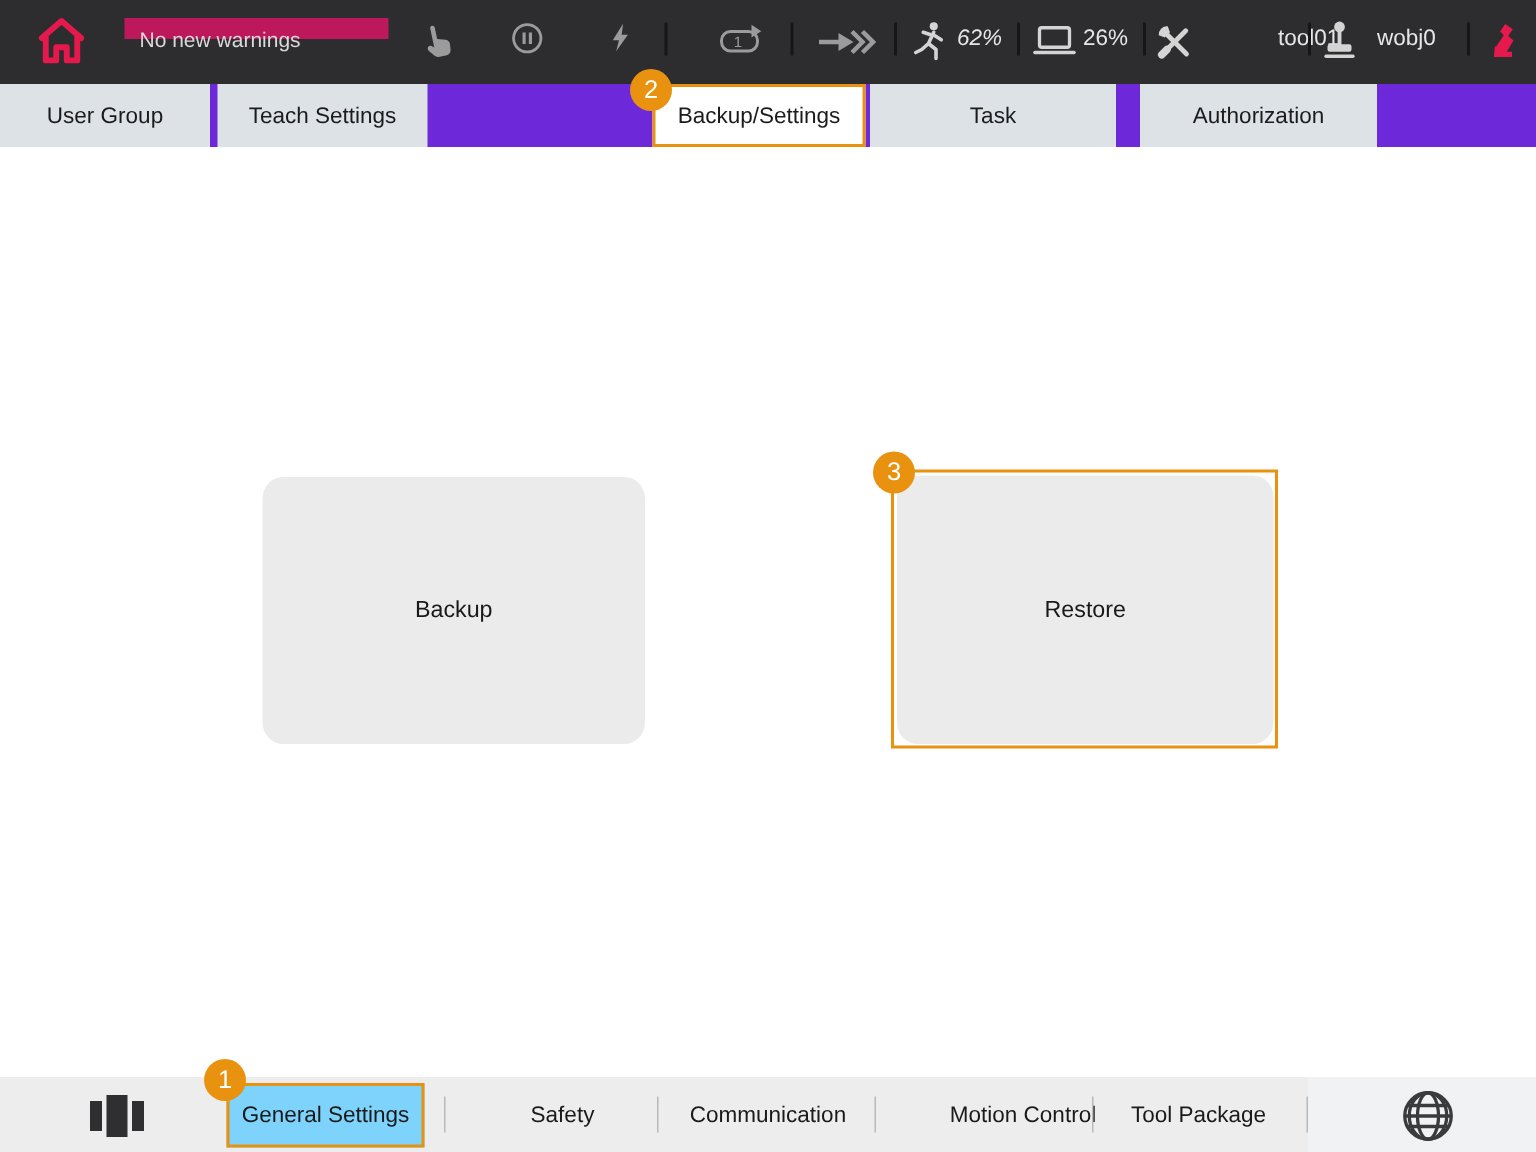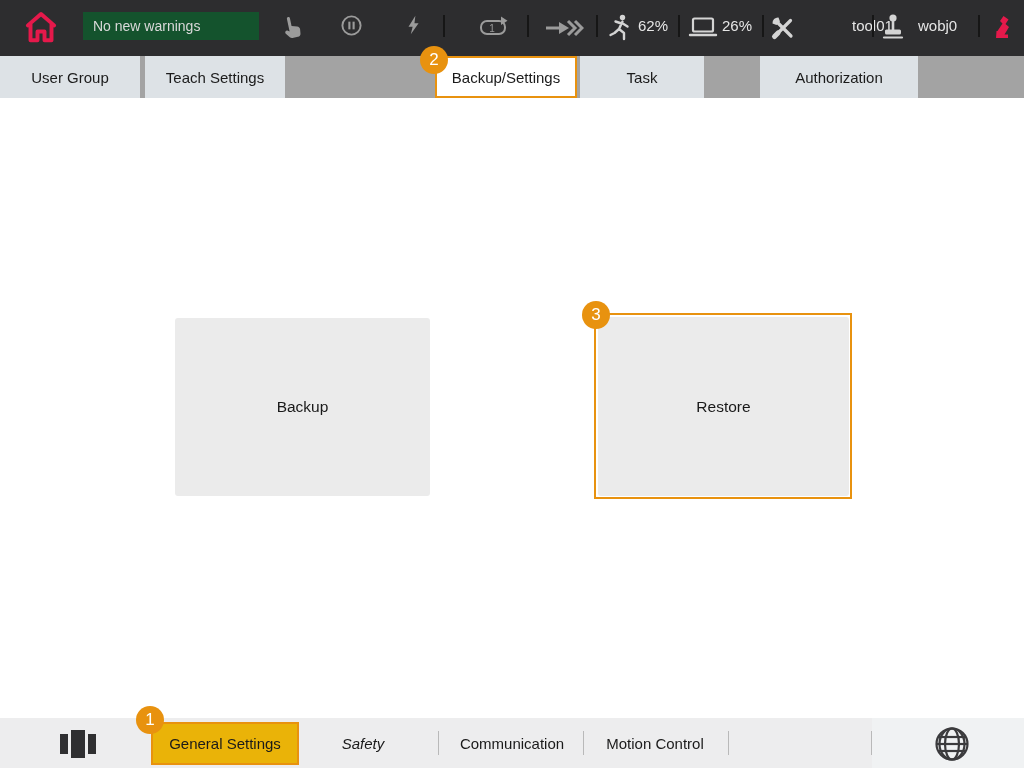--- a/index.html
+++ b/index.html
@@ -1,46 +1,46 @@
 <!DOCTYPE html>
 <html><head>
 <meta charset="utf-8">
 <style>
   html,body{margin:0;padding:0;background:#ffffff;font-family:"Liberation Sans",sans-serif;}
   #screen{position:relative;width:1024px;height:768px;background:#ffffff;overflow:hidden;}
 
   
   .topbar{position:absolute;left:0;top:0;width:1024px;height:56px;background:#2d2d2f;}
-  .warnbox{position:absolute;left:83px;top:12px;width:176px;height:28px;background:#14532d;
+  .warnbox{position:absolute;left:83px;top:12px;width:176px;height:14px;background:#be185d;
            color:#d9d9d9;font-size:14px;line-height:28px;padding-left:10px;box-sizing:border-box;}
   .ticon{position:absolute;}
   .tdiv{position:absolute;width:2px;height:22px;background:#161616;top:15px;}
   .tpct{position:absolute;top:16px;color:#e6e6e6;font-size:15px;line-height:20px;}
 
   
-  .tabrow{position:absolute;left:0;top:56px;width:1024px;height:42px;background:#a3a3a3;}
+  .tabrow{position:absolute;left:0;top:56px;width:1024px;height:42px;background:#6d28d9;}
   .tab{position:absolute;top:0;height:42px;background:#dde2e6;display:flex;align-items:center;
        justify-content:center;font-size:15px;color:#1b1b1b;cursor:pointer;}
   .tab.active{background:#ffffff;border:2px solid #e8920f;box-sizing:border-box;z-index:2;}
 
   
-  .big-btn{position:absolute;background:#ebebeb;border-radius:3px;display:flex;align-items:center;
+  .big-btn{position:absolute;background:#ebebeb;border-radius:14px;display:flex;align-items:center;
            justify-content:center;font-size:15.5px;color:#191919;cursor:pointer;}
   .ann-box{position:absolute;border:2px solid #e8920f;box-sizing:border-box;pointer-events:none;z-index:3;}
 
   
   .badge{position:absolute;width:28px;height:28px;border-radius:50%;background:#e8920f;color:#ffffff;
          font-size:17px;display:flex;align-items:center;justify-content:center;z-index:5;}
 
   
   .footer{position:absolute;left:0;top:718px;width:1024px;height:50px;background:#ededee;}
   .fitem{position:absolute;top:0;height:50px;display:flex;align-items:center;justify-content:center;
          font-size:15px;color:#1a1a1a;cursor:pointer;}
   .fdiv{position:absolute;width:1px;height:24px;background:#b9b9b9;top:13px;}
-  .gs-box{position:absolute;left:151px;top:4px;width:148px;height:43px;background:#eab308;
+  .gs-box{position:absolute;left:151px;top:4px;width:132px;height:43px;background:#7dd3fc;
           border:2px solid #e8920f;box-sizing:border-box;display:flex;align-items:center;
           justify-content:center;font-size:15px;color:#1a1a1a;cursor:pointer;z-index:2;}
   .globe-sec{position:absolute;left:872px;top:0;width:152px;height:50px;background:#f0f2f3;}
 </style>
 </head>
 <body>
 
 <div id="screen">
 
   <div class="topbar">
@@ -95,21 +95,21 @@
     </span>
 
     <span class="tdiv" style="left:596px;"></span>
 
     <span class="ticon" style="left:608px;top:13px;">
       <svg width="24" height="28" viewBox="0 0 24 28">
         <circle cx="14.5" cy="4.5" r="2.7" fill="#d4d4d4"></circle>
         <path d="M14.5 8.5 L11 16 M14 10 L19.5 13.5 M13.5 10.5 L7.5 8.5 M11 16 L16 20 L16 26 M11 16 L6.5 20 L2.5 22" stroke="#d4d4d4" stroke-width="2.4" fill="none" stroke-linecap="round" stroke-linejoin="round"></path>
       </svg>
     </span>
-    <span class="tpct" style="left:638px;">62%</span>
+    <span class="tpct" style="left:638px;font-style:italic;">62%</span>
 
     <span class="tdiv" style="left:678px;"></span>
 
     <span class="ticon" style="left:688px;top:16px;">
       <svg width="30" height="22" viewBox="0 0 30 22">
         <rect x="5" y="2.5" width="20" height="13" rx="1.5" fill="none" stroke="#d4d4d4" stroke-width="2.2"></rect>
         <path d="M2 19 H28" stroke="#d4d4d4" stroke-width="2.4" stroke-linecap="round"></path>
       </svg>
     </span>
     <span class="tpct" style="left:722px;">26%</span>
@@ -144,21 +144,21 @@
       <svg width="22" height="30" viewBox="0 0 22 30">
         <path d="M6 27 h12 v-3.5 h-3.5 L19 16 l-3.5-3 3-4.5 -5-3.5 -3.5 5 2.5 2.5 -5 7.5 h-1 z" fill="#e5194b"></path>
       </svg>
     </span>
   </div>
 
   <div class="tabrow">
     <div class="tab" style="left:0;width:140px;">User Group</div>
     <div class="tab" style="left:145px;width:140px;">Teach Settings</div>
     <div class="tab active" style="left:435px;width:142px;">Backup/Settings</div>
-    <div class="tab" style="left:580px;width:124px;">Task</div>
+    <div class="tab" style="left:580px;width:164px;">Task</div>
     <div class="tab" style="left:725px;width:158px;margin-left:35px;">Authorization</div>
   </div>
 
   <div class="badge" style="left:420px;top:46px;">2</div>
 
   <div class="big-btn" style="left:175px;top:318px;width:255px;height:178px;">Backup</div>
 
   <div class="big-btn" style="left:598px;top:317px;width:251px;height:179px;">Restore</div>
   <div class="ann-box" style="left:594px;top:313px;width:258px;height:186px;"></div>
   <div class="badge" style="left:582px;top:301px;">3</div>
@@ -169,26 +169,27 @@
       <svg width="40" height="32" viewBox="0 0 40 32">
         <rect x="2" y="6" width="8" height="20" fill="#2f2f31"></rect>
         <rect x="13" y="2" width="14" height="28" fill="#2f2f31"></rect>
         <rect x="30" y="6" width="8" height="20" fill="#2f2f31"></rect>
       </svg>
     </span>
 
     <div class="gs-box">General Settings</div>
 
     <span class="fdiv" style="left:296px;"></span>
-    <div class="fitem" style="left:298px;width:130px;font-style:italic;">Safety</div>
+    <div class="fitem" style="left:310px;width:130px;">Safety</div>
     <span class="fdiv" style="left:438px;"></span>
     <div class="fitem" style="left:437px;width:150px;">Communication</div>
     <span class="fdiv" style="left:583px;"></span>
-    <div class="fitem" style="left:585px;width:140px;">Motion Control</div>
+    <div class="fitem" style="left:585px;width:140px;padding-left:27px;">Motion Control</div>
     <span class="fdiv" style="left:728px;"></span>
+    <div class="fitem" style="left:729px;width:140px;">Tool Package</div>
     <span class="fdiv" style="left:871px;"></span>
 
     <div class="globe-sec">
       <span class="ticon" style="left:61px;top:7px;">
         <svg width="38" height="38" viewBox="0 0 38 38">
           <g stroke="#3b3b3d" stroke-width="2.2" fill="none">
             <circle cx="19" cy="19" r="15.5"></circle>
             <ellipse cx="19" cy="19" rx="7" ry="15.5"></ellipse>
             <ellipse cx="19" cy="19" rx="12.5" ry="15.5"></ellipse>
             <path d="M5 12 h28"></path>

